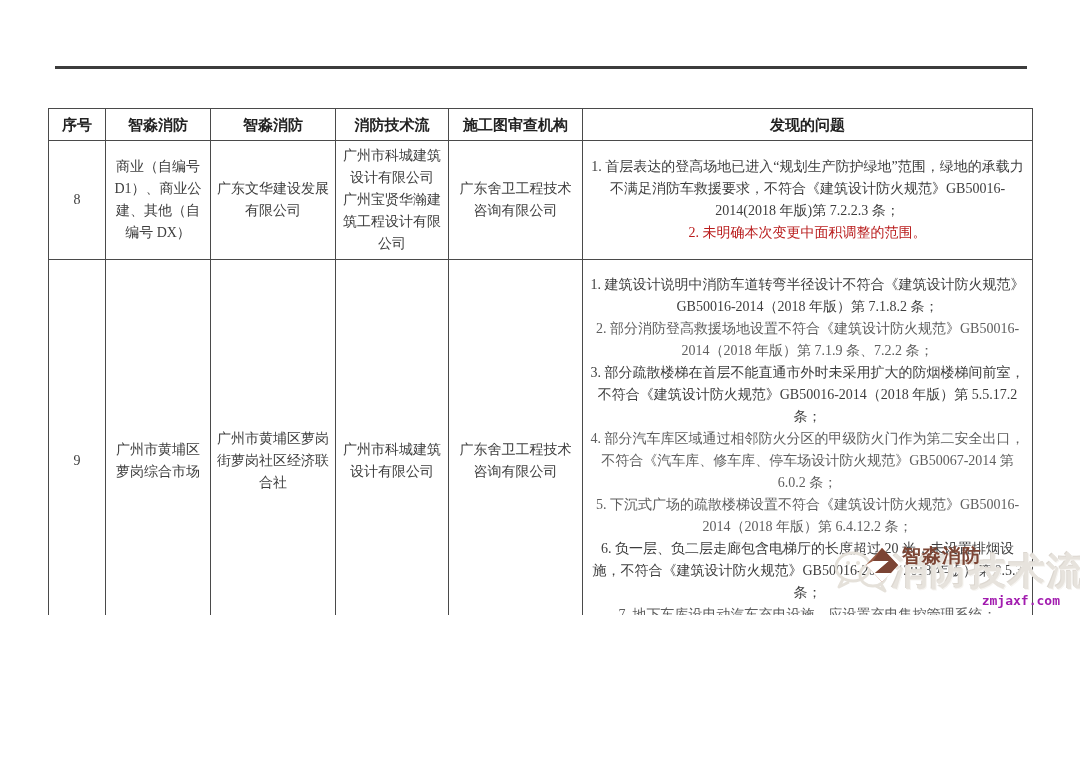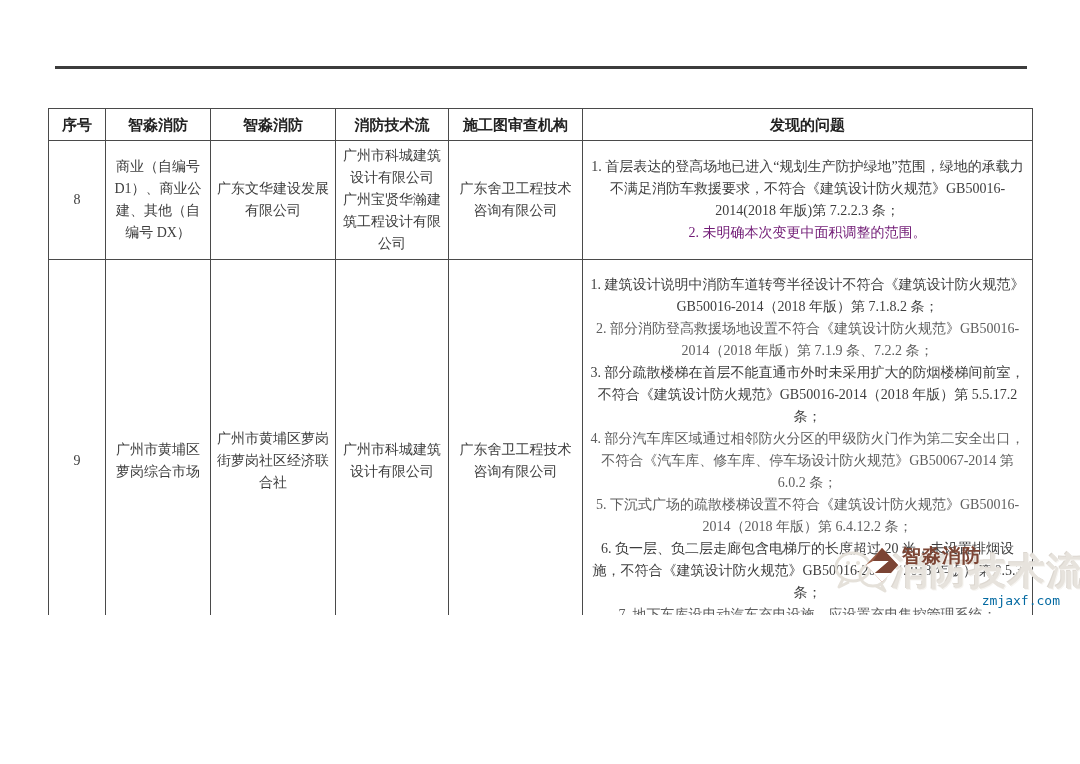--- a/index.html
+++ b/index.html
@@ -50,21 +50,21 @@
   td.problems {
     text-align: left;
     vertical-align: middle;
     padding: 8px 12px 8px 10px;
     font-size: 15px;
     line-height: 24px;
     color: #242424;
   }
   .problem { margin: 0; }
   
-  tr.row-8 td.problems .problem:nth-child(2) { color: #701a75; }
+  tr.row-8 td.problems .problem:nth-child(2) { color: #b91c1c; }
   tr.row-9 td.problems .problem:nth-child(2),
   tr.row-9 td.problems .problem:nth-child(4),
   tr.row-9 td.problems .problem:nth-child(5),
   tr.row-9 td.problems .problem:nth-child(7),
   tr.row-9 td.problems .problem:nth-child(8) { color: #5e5e5e; }
   td.cell-faint div, td.cell-faint { color: #555555; }
   .designer-company { display: block; }
 
   
   .watermark {
@@ -103,22 +103,22 @@
   .logo-name {
     font-size: 19px;
     font-weight: bold;
     color: #7b4434;
     letter-spacing: 1px;
     line-height: 22px;
     font-family: "Liberation Sans", sans-serif;
   }
   .logo-site {
     font-size: 13px;
-    font-weight: normal;
-    color: #0369a1;
+    font-weight: bold;
+    color: #a21caf;
     line-height: 16px;
     font-family: "DejaVu Sans Mono", monospace;
     margin-top: 48px;
   }
 </style>
 </head>
 <body>
 
 <div class="page">
 

